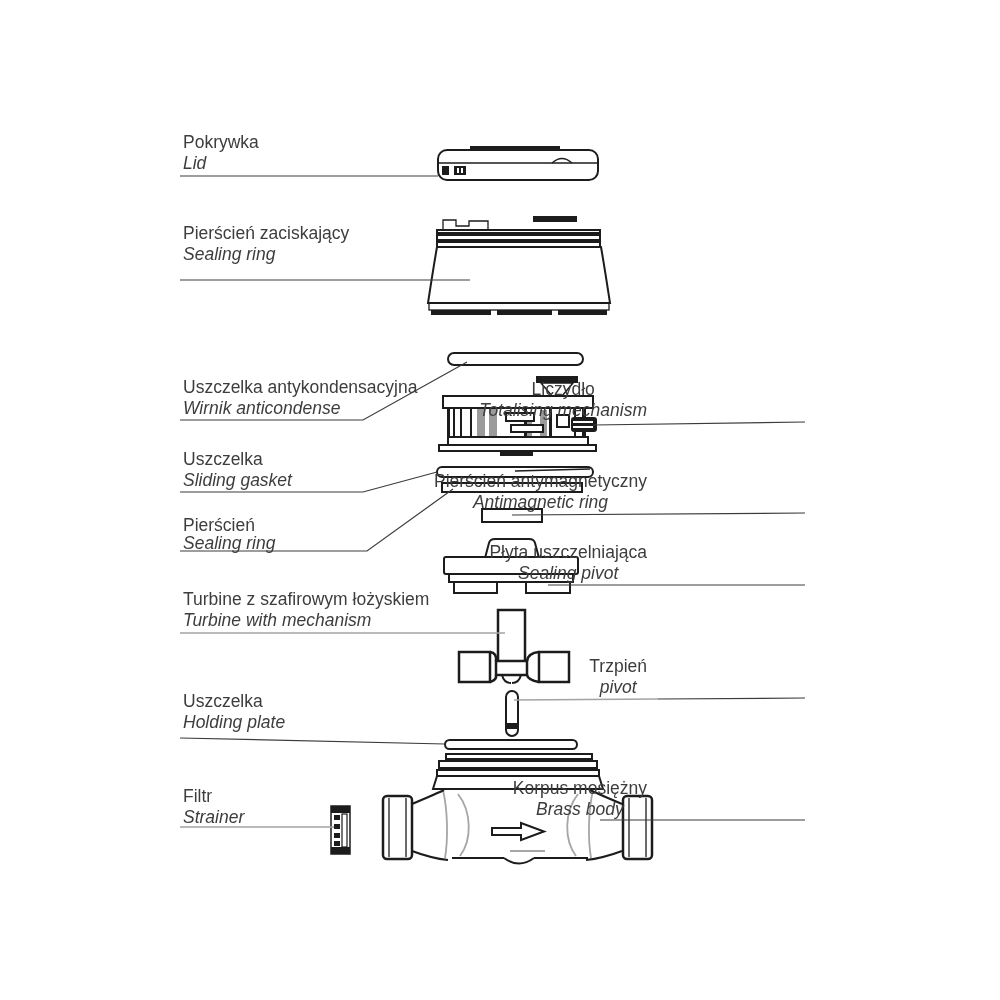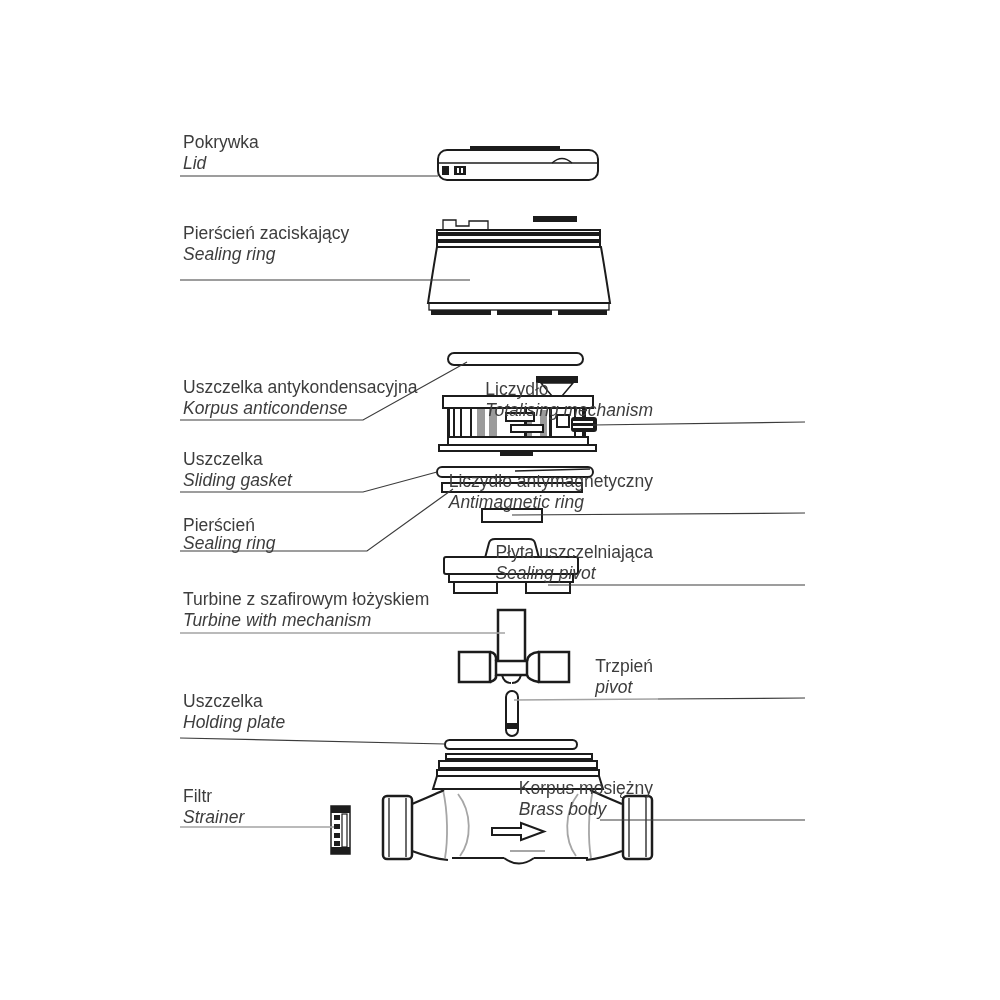--- a/index.html
+++ b/index.html
@@ -2,21 +2,21 @@
 <html><head>
 <meta charset="utf-8">
 <style>
   html,body{margin:0;padding:0;background:#fff;}
   .stage{position:relative;width:848px;height:1000px;background:#ffffff;overflow:hidden;
          font-family:"Liberation Sans",sans-serif;}
   svg{position:absolute;left:0;top:0;}
   .label{position:absolute;font-size:17.5px;line-height:21px;color:#3d3d3d;white-space:nowrap;}
   .label .en{font-style:italic;}
   .label.left{left:183px;}
-  .label.right{right:195px;text-align:left;}
+  .label.right{right:201px;text-align:center;}
   .label.tight{line-height:18px;}
   .part{fill:#ffffff;stroke:#1c1c1c;stroke-width:2;}
   .part25{fill:#ffffff;stroke:#1c1c1c;stroke-width:2.5;}
   .thin{fill:none;stroke:#1c1c1c;stroke-width:1.3;}
   .dark{fill:#1c1c1c;stroke:none;}
   .gear{fill:#9b9b9b;stroke:none;}
   .grayline{fill:none;stroke:#a6a6a6;stroke-width:1.8;}
   .leader{fill:none;stroke:#3c3c3c;stroke-width:1.2;}
   .leader-gray{fill:none;stroke:#a3a3a3;stroke-width:1.5;}
 </style>
@@ -186,21 +186,21 @@
     <div class="en">Lid</div>
   </div>
 
   <div class="label left" style="top:223px">
     <div>Pierścień zaciskający</div>
     <div class="en">Sealing ring</div>
   </div>
 
   <div class="label left" style="top:377px">
     <div>Uszczelka antykondensacyjna</div>
-    <div class="en">Korpus anticondense</div>
+    <div class="en">Wirnik anticondense</div>
   </div>
 
   <div class="label left" style="top:449px">
     <div>Uszczelka</div>
     <div class="en">Sliding gasket</div>
   </div>
 
   <div class="label left tight" style="top:516px">
     <div>Pierścień</div>
     <div class="en">Sealing ring</div>
@@ -220,21 +220,21 @@
     <div>Filtr</div>
     <div class="en">Strainer</div>
   </div>
 
   <div class="label right" style="top:379px">
     <div>Liczydło</div>
     <div class="en">Totalising mechanism</div>
   </div>
 
   <div class="label right" style="top:471px">
-    <div>Liczydło antymagnetyczny</div>
+    <div>Pierścień antymagnetyczny</div>
     <div class="en">Antimagnetic ring</div>
   </div>
 
   <div class="label right" style="top:542px">
     <div>Płyta uszczelniająca</div>
     <div class="en">Sealing pivot</div>
   </div>
 
   <div class="label right" style="top:656px">
     <div>Trzpień</div>

